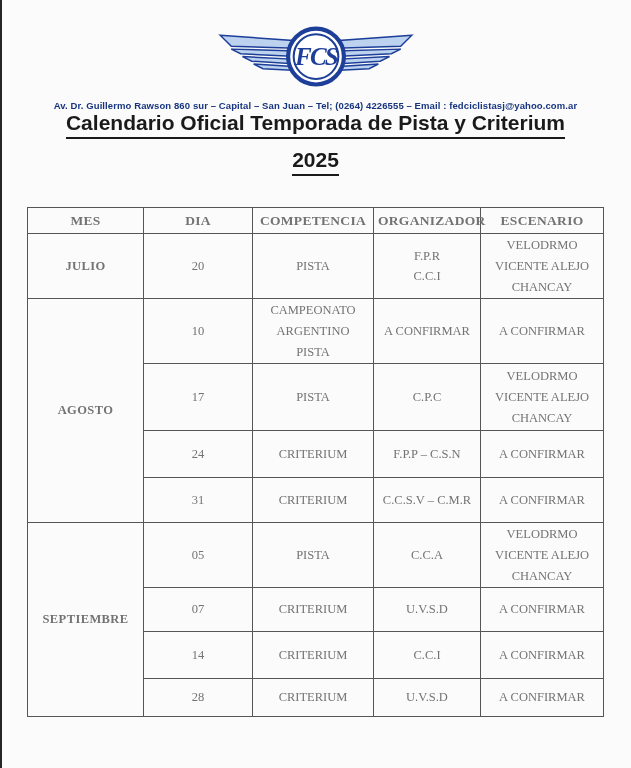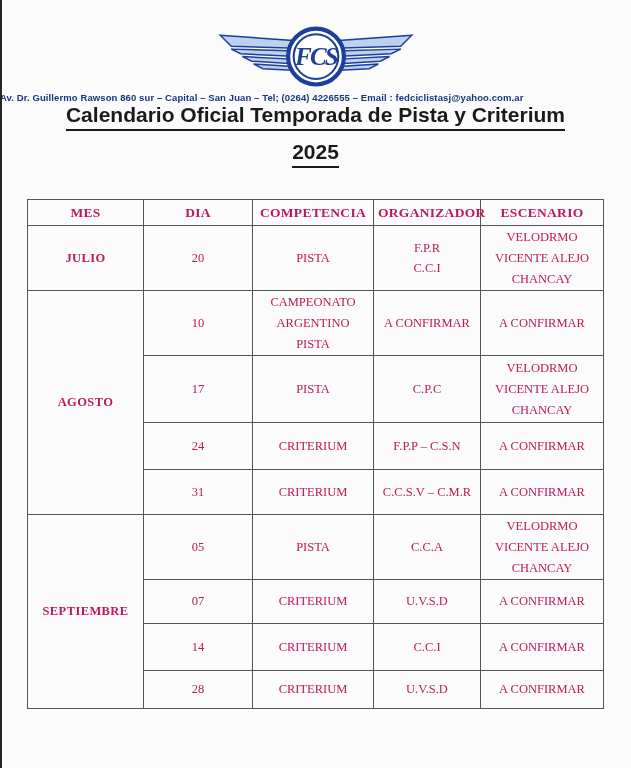--- a/index.html
+++ b/index.html
@@ -24,22 +24,22 @@
   }
   .logo-wrap{flex:0 0 auto;line-height:0;}
   .org-name{
     color:#1b3a8c;
     font-size:23px;
     font-weight:bold;
     letter-spacing:0.2px;
     white-space:nowrap;
   }
   .address-line{
-    margin-top:1px;
-    text-align:left;
+    margin-top:9px;
+    text-align:center;
     color:#17357e;
     font-size:9.5px;
     font-weight:bold;
     letter-spacing:0.1px;
   }
   
   .doc-title{
     text-align:center;
     color:#1a1a1a;
     font-size:21px;
@@ -52,21 +52,21 @@
     padding-bottom:2px;
   }
   .doc-title .year{margin-top:9px;}
   
   .ct-wrap{margin:31px 0 0 27px;}
   table.ct{
     border-collapse:collapse;
     table-layout:fixed;
     width:576px;
     font-family:"Liberation Serif","DejaVu Serif",serif;
-    color:#be185d;
+    color:#737373;
     padding-left:40px;
   }
   table.ct td,table.ct th{
     border:1px solid #555;
     text-align:center;
     vertical-align:middle;
     padding:1px 4px;
     white-space:pre-line;
     font-size:12.5px;
     line-height:1.65;

